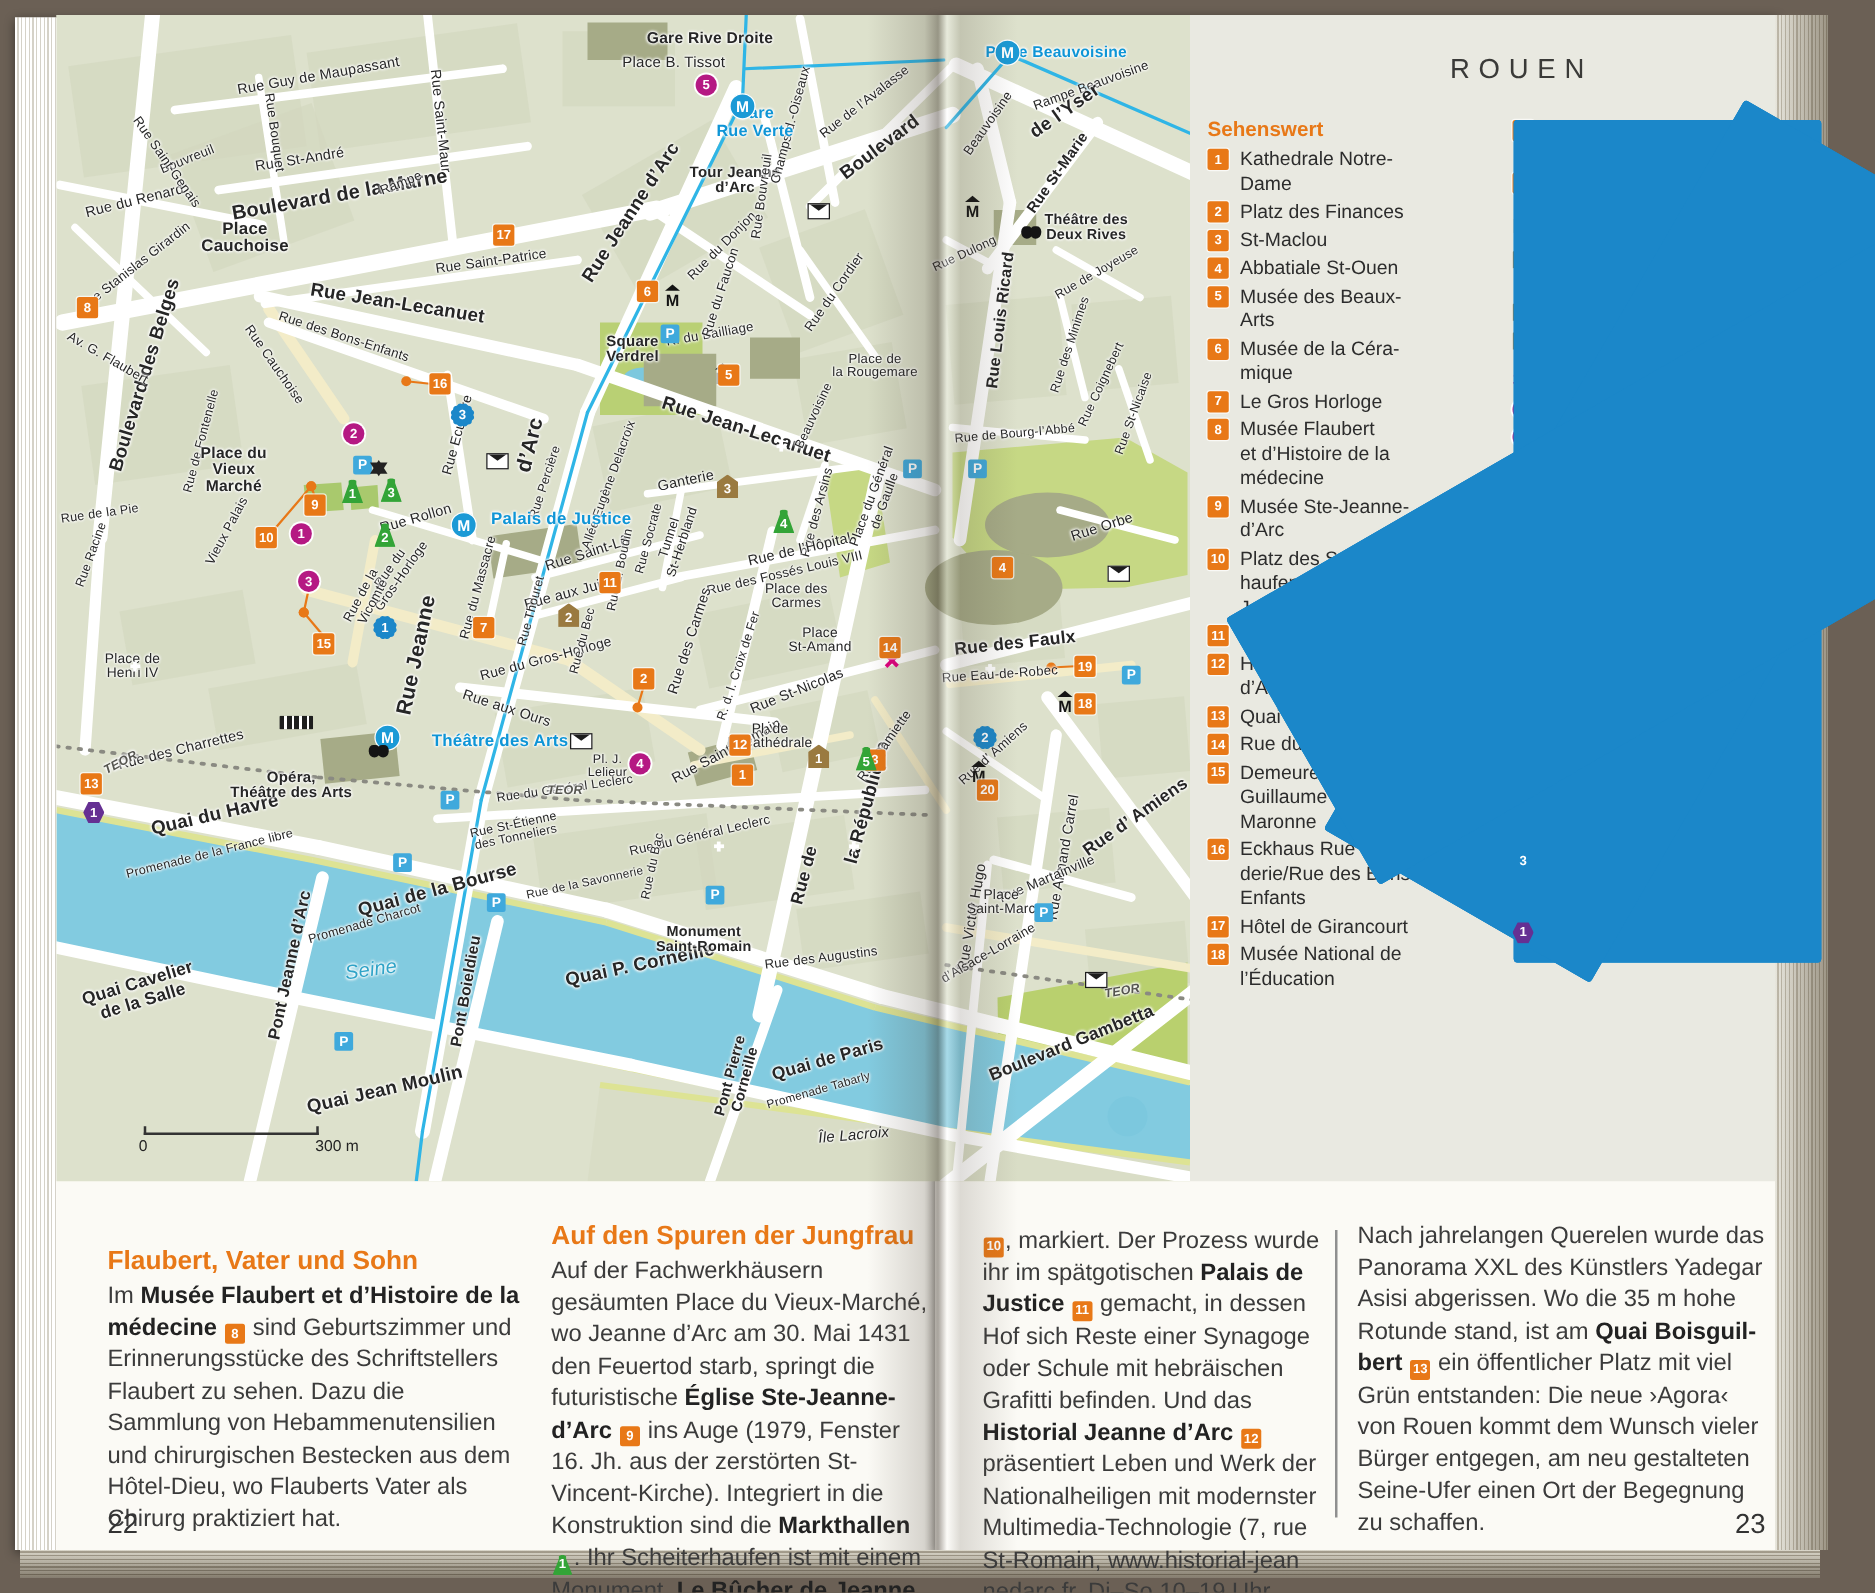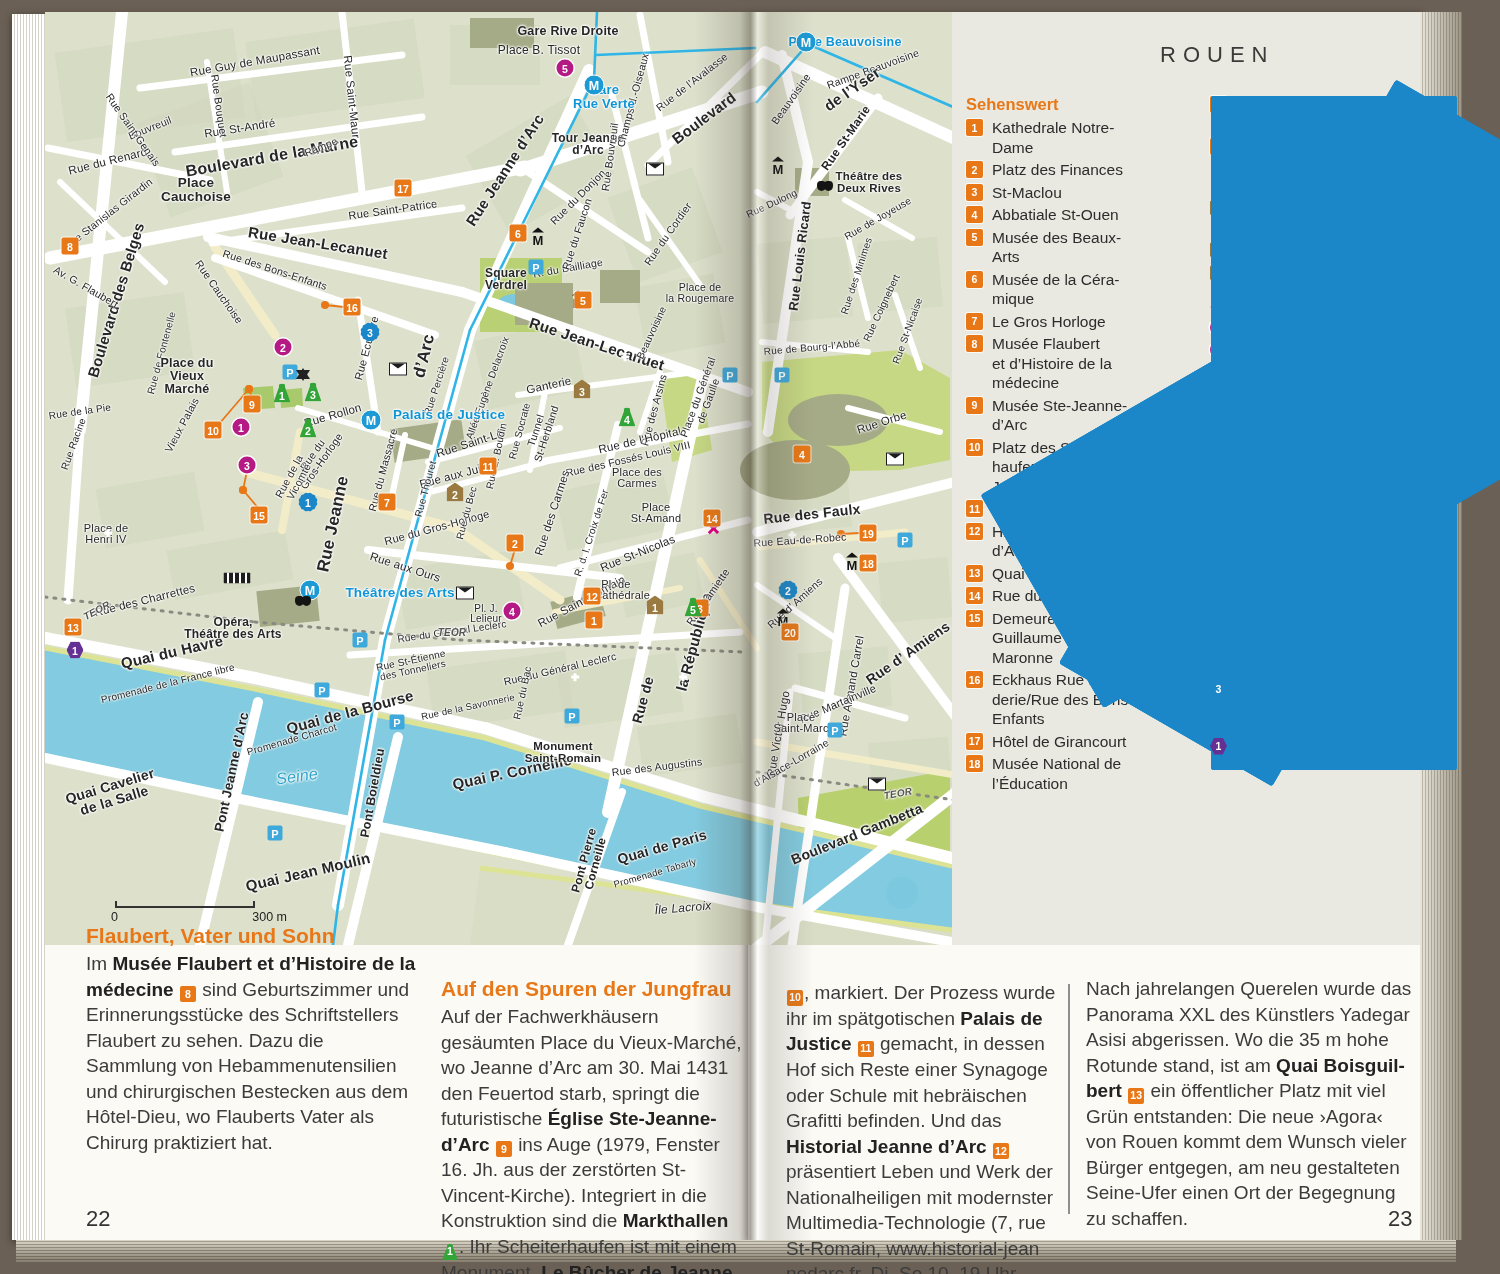--- a/index.html
+++ b/index.html
@@ -510,21 +510,21 @@
     </div>
     <div class="lsec">
       <h3 style="color: rgb(106, 58, 151);">Sport &amp; Aktivitäten</h3>
       <div class="litem">
         <span class="mk hx" style="left: -45px; top: -12px; position: static;">1</span>
         <span class="txt">Le Lutèce</span>
       </div>
     </div>
   </div>
 
-<div class="article" id="art0" style="left:86px;top:923px;width:332px">
+<div class="article" id="art0" style="left:86px;top:996px;width:332px">
     <h2>Flaubert, Vater und Sohn</h2>
     <div class="body">Im <b>Musée Flaubert et d’Histoire de la médecine </b><span class="mki sq">8</span> sind Geburtszimmer und Erinnerungsstücke des Schrift­stellers Flaubert zu sehen. Dazu die Sammlung von Hebammenutensilien und chirurgischen Bestecken aus dem Hôtel-Dieu, wo Flauberts Vater als Chirurg praktiziert hat.</div>
   </div>
 <div class="article" id="art1" style="left:441px;top:976px;width:302px">
     <h2>Auf den Spuren der Jungfrau</h2>
     <div class="body">Auf der Fachwerkhäusern gesäumten Place du Vieux-Marché, wo Jeanne d’Arc am 30. Mai 1431 den Feuertod starb, springt die futuristische <b>Église Ste-Jeanne-d’Arc </b><span class="mki sq">9</span> ins Auge (1979, Fenster 16. Jh. aus der zerstörten St-Vincent-Kirche). Integriert in die Konstruktion sind die <b>Markthallen </b><span class="mki bgk">1</span>. Ihr Scheiterhaufen ist mit einem Monument, <b>Le Bûcher de Jeanne d’Arc</b></div>
   </div>
 <div class="article" id="art2" style="left:786px;top:980px;width:276px">
     <div class="body"><span class="mki sq">10</span>, markiert. Der Prozess wurde ihr im spätgotischen <b>Palais de Justice </b><span class="mki sq">11</span> gemacht, in dessen Hof sich Reste einer Synagoge oder Schule mit hebräischen Grafitti befinden. Und das <b>Historial Jeanne d’Arc </b><span class="mki sq">12</span> präsentiert Leben und Werk der Nationalheiligen mit modernster Multimedia-Technologie (7, rue St-Romain, www.historial-jean nedarc.fr, Di–So 10–19 Uhr, Eintritt 11 €).</div>
   </div>

